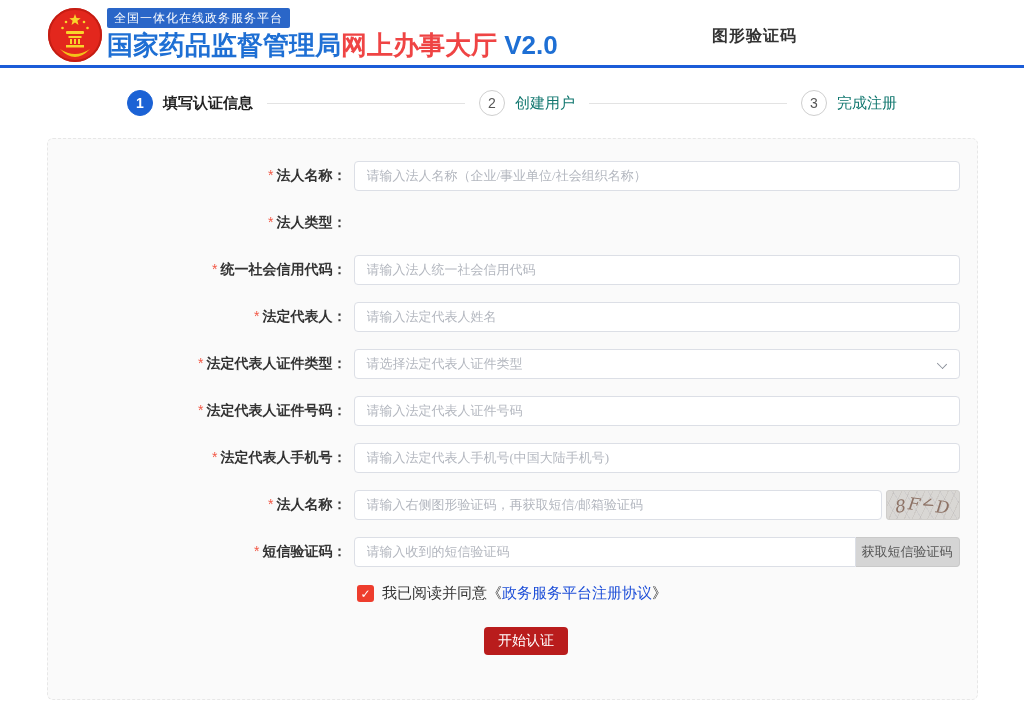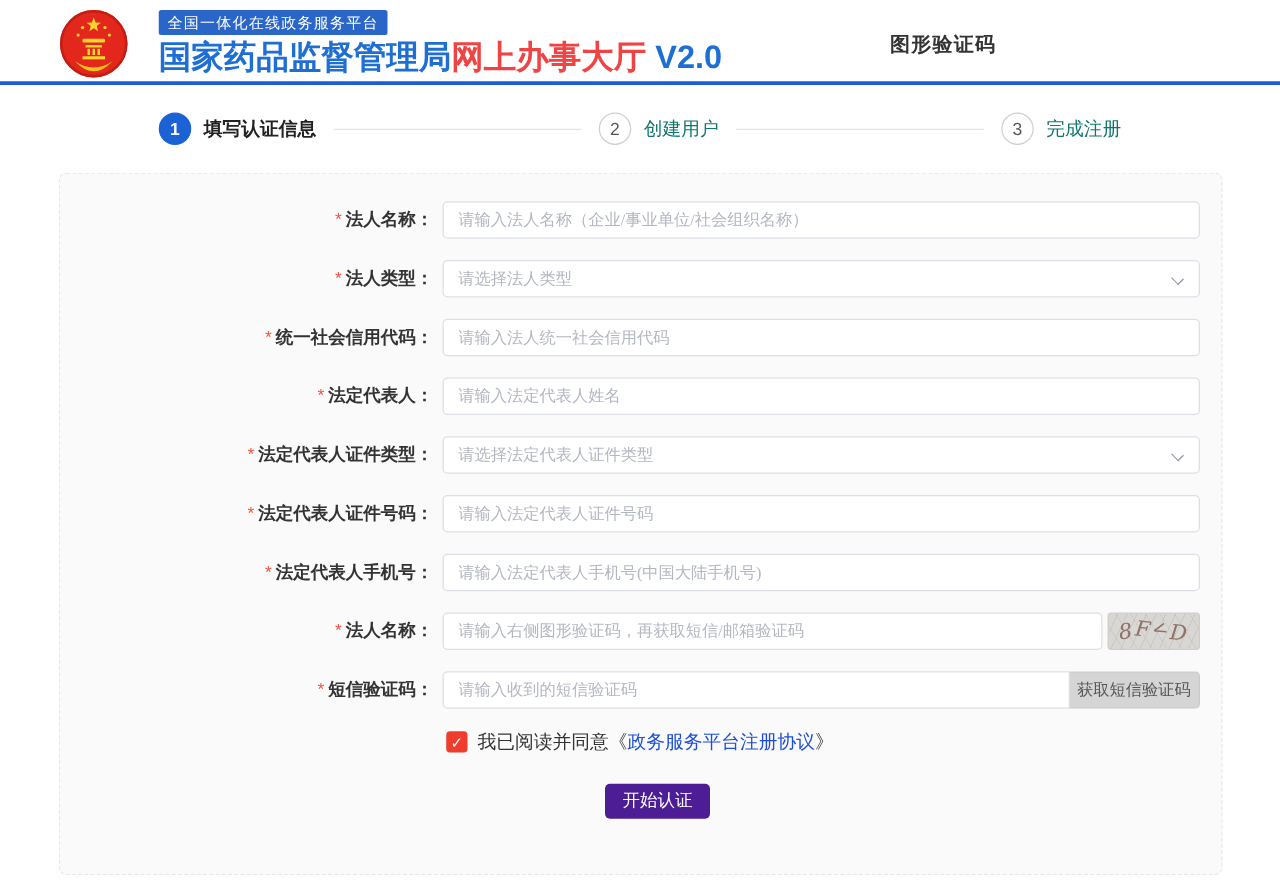--- a/index.html
+++ b/index.html
@@ -8,21 +8,21 @@
     width: 1024px; height: 707px; overflow: hidden;
     font-family: "Liberation Sans", "DejaVu Sans", sans-serif;
     color: #333;
   }
   
   .header {
     position: relative; height: 68px; background: #fff;
     border-bottom: 3px solid #1b5cd8;
     display: flex; align-items: center;
   }
-  .logo-area { display: flex; align-items: flex-start; margin-left: 46px; gap: 20px; }
+  .logo-area { display: flex; align-items: flex-start; margin-left: 46px; }
   .emblem { width: 58px; height: 58px; margin-top: 4px; flex: 0 0 auto; }
   .title-block { margin-left: 3px; padding-top: 6px; }
   .platform-badge {
     display: inline-block; background: #2a66c8; color: #fff;
     font-size: 12px; line-height: 18px; padding: 1px 7px; border-radius: 2px;
     letter-spacing: 1px;
   }
   .main-title { font-size: 26px; font-weight: 700; line-height: 32px; margin-top: 1px; white-space: nowrap; }
   .main-title .org  { color: #1e6fd4; }
   .main-title .hall { color: #ef4444; }
@@ -112,21 +112,21 @@
   .checkbox {
     width: 17px; height: 17px; background: #ee3d2d; border-radius: 3px;
     display: flex; align-items: center; justify-content: center;
     margin-right: 8px; cursor: pointer; flex: 0 0 auto;
   }
   .checkbox .check-glyph { color: #fff; font-size: 12px; font-weight: 700; line-height: 1; }
   .agreement-link { color: #1d4ed8; text-decoration: none; cursor: pointer; }
   .submit-row { margin-top: 24px; display: flex; justify-content: center; }
   .submit-button {
     min-width: 76px; height: 28px; padding: 0 14px; border: none; border-radius: 4px;
-    background: #4c1d95; color: #fff; font-size: 14px; cursor: pointer;
+    background: #b91c1c; color: #fff; font-size: 14px; cursor: pointer;
     font-family: "Liberation Sans", "DejaVu Sans", sans-serif;
     margin-left: 28px;
   }
 </style>
 </head>
 <body>
 
 <div class="header">
   <div class="logo-area">
     <svg class="emblem" viewBox="0 0 58 58" aria-hidden="true">
@@ -176,26 +176,20 @@
 
   <div class="form-row">
     <div class="form-label"><span class="req">*</span><span>法人名称</span><span>：</span></div>
     <div class="field">
         <input class="text-input" type="text" placeholder="请输入法人名称（企业/事业单位/社会组织名称）" style="">
       </div>
   </div>
 
   <div class="form-row">
     <div class="form-label"><span class="req">*</span><span>法人类型</span><span>：</span></div>
-    <div class="field">
-      <div class="select-box">
-        <span class="select-placeholder">请选择法人类型</span>
-        <span class="chevron"></span>
-      </div>
-    </div>
   </div>
 
   <div class="form-row">
     <div class="form-label"><span class="req">*</span><span>统一社会信用代码</span><span>：</span></div>
     <div class="field">
         <input class="text-input" type="text" placeholder="请输入法人统一社会信用代码" style="">
       </div>
   </div>
 
   <div class="form-row">

